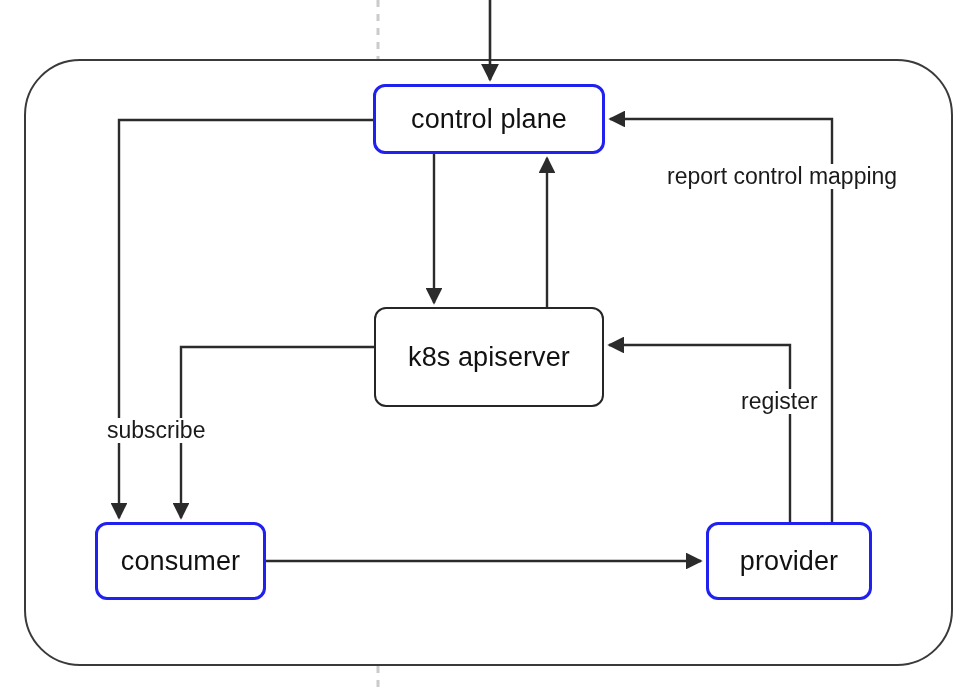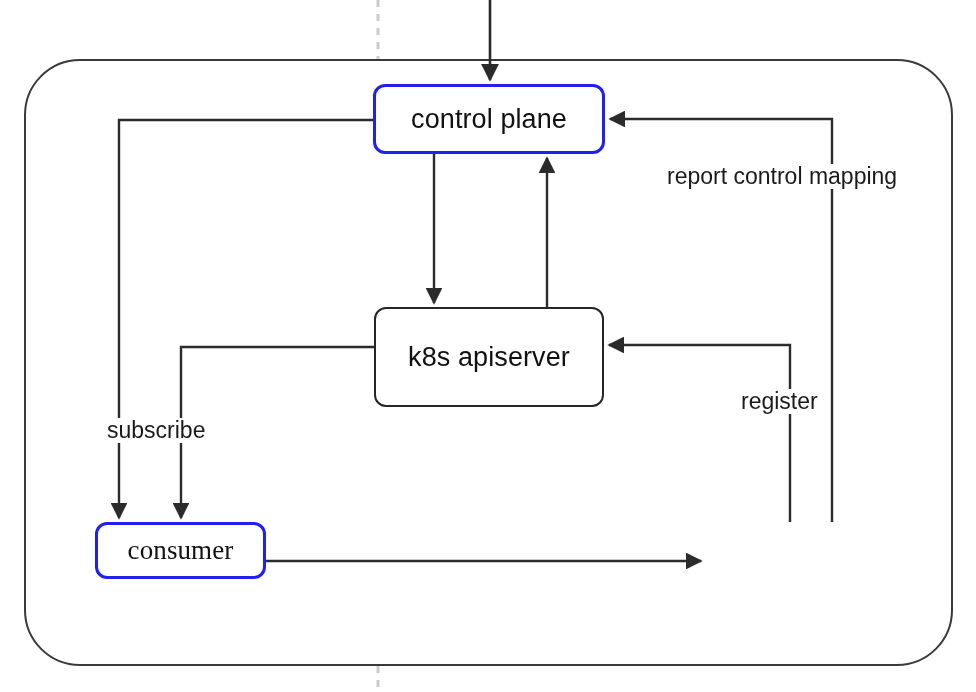--- a/index.html
+++ b/index.html
@@ -93,24 +93,27 @@
   </svg>
 
   <div class="node node-blue" style="left:373px; top:84px; width:232px; height:70px;">
     <span>control plane</span>
   </div>
 
   <div class="node node-dark" style="left:374px; top:307px; width:230px; height:100px;">
     <span>k8s apiserver</span>
   </div>
 
-  <div class="node node-blue" style="left:95px; top:522px; width:171px; height:57px;font-family:Liberation Serif, serif;">
+  <div class="node node-blue" style="left:95px; top:522px; width:171px; height:78px;">
     <span>consumer</span>
   </div>
 
+  <div class="node node-blue" style="left:706px; top:522px; width:166px; height:78px;">
+    <span>provider</span>
+  </div>
 
 
 
 
   <div class="edge-label" style="left:664px; top:164px;">report control mapping</div>
 
   <div class="edge-label" style="left:104px; top:418px;">subscribe</div>
 
   <div class="edge-label" style="left:738px; top:389px;">register</div>
 

